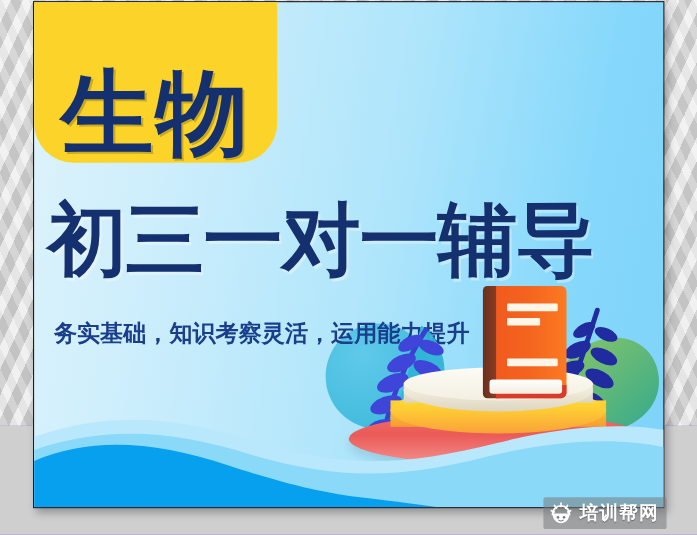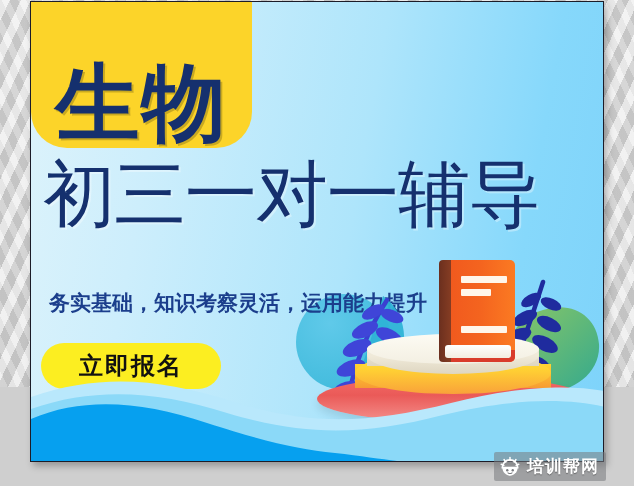--- a/index.html
+++ b/index.html
@@ -81,26 +81,26 @@
     color: #15306e;
     letter-spacing: 2px;
     text-shadow: 2px 2px 0px rgba(0,0,0,0.20);
     white-space: nowrap;
   }
 
   
   #headline {
     position: absolute;
     left: 12px;
-    top: 156px;
+    top: 180px;
     width: 552px;
     font-family: "DejaVu Sans", "Liberation Sans", sans-serif;
     font-size: 72px;
     line-height: 1.0;
-    font-weight: normal;
+    font-weight: bold;
     color: #15306e;
     letter-spacing: -1px;
     white-space: nowrap;
     text-shadow: 2px 2px 0px rgba(255,255,255,0.35);
   }
 
   
   #subtitle {
     position: absolute;
     left: 18px;
@@ -267,21 +267,20 @@
     <div class="bg-blob" id="blob-teal-left"></div>
 
     <div id="subject-badge">
       <span id="subject-badge-label">生物</span>
     </div>
 
     <div id="headline">初三一对一辅导</div>
 
     <div id="subtitle">务实基础，知识考察灵活，运用能力提升</div>
 
-    <button id="cta-button">立即报名</button>
 
     <div id="illustration">
 
       <svg id="leaf-left-group" class="leaf-svg" viewBox="0 0 130 122">
         <path d="M88 10 C112 26 116 62 98 88 C82 110 60 112 52 104 C66 92 74 60 88 10 Z" fill="#2fb3d6" opacity="0.95"></path>
         <path d="M52 116 C58 86 70 48 92 14" stroke="#3a3fd0" stroke-width="4.5" fill="none" stroke-linecap="round"></path>
         <g fill="#3f45d8">
           <ellipse cx="78" cy="26" rx="12" ry="6" transform="rotate(-28 78 26)"></ellipse>
           <ellipse cx="97" cy="30" rx="12" ry="6" transform="rotate(22 97 30)"></ellipse>
           <ellipse cx="70" cy="44" rx="14" ry="7" transform="rotate(-25 70 44)"></ellipse>

